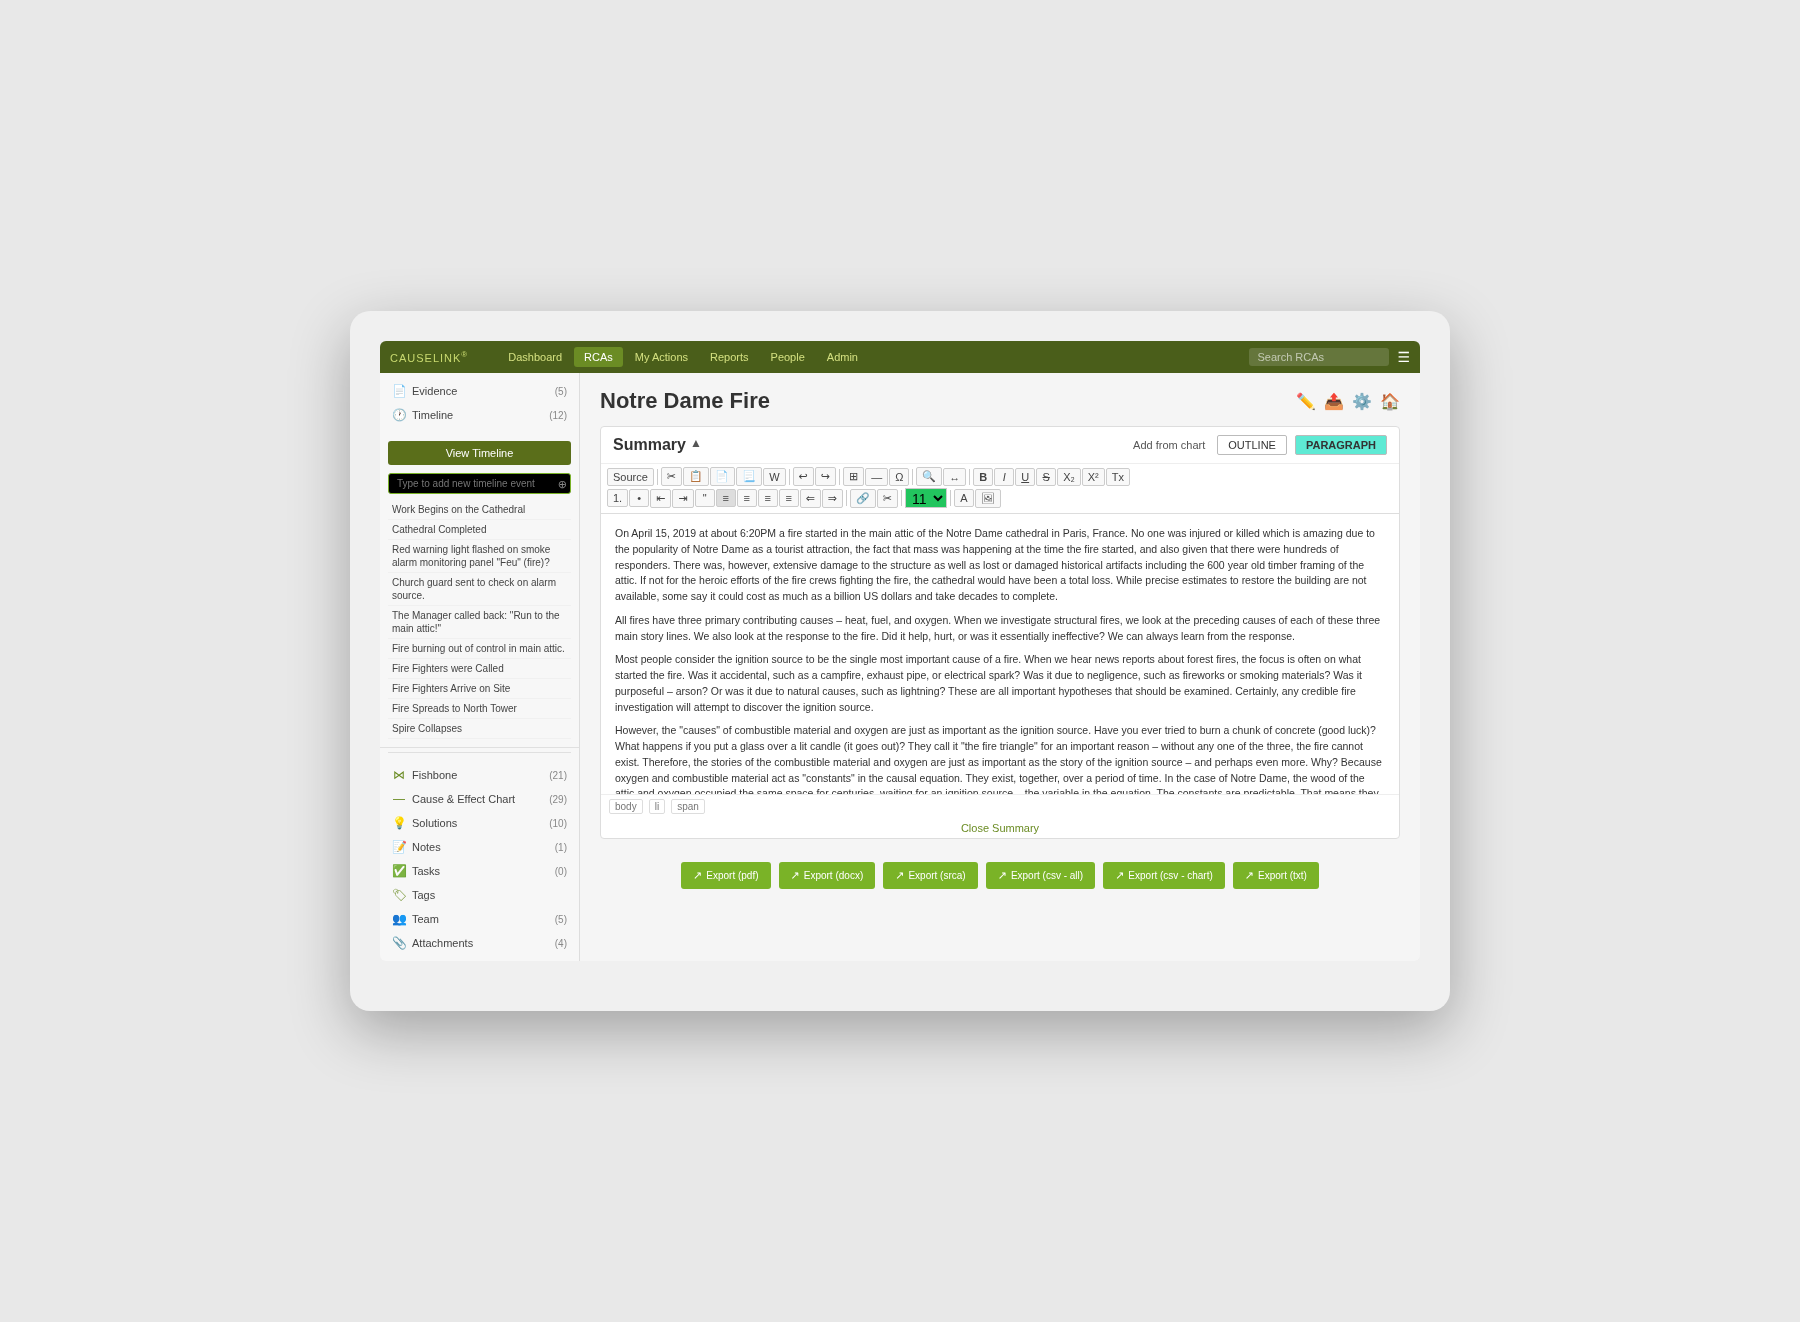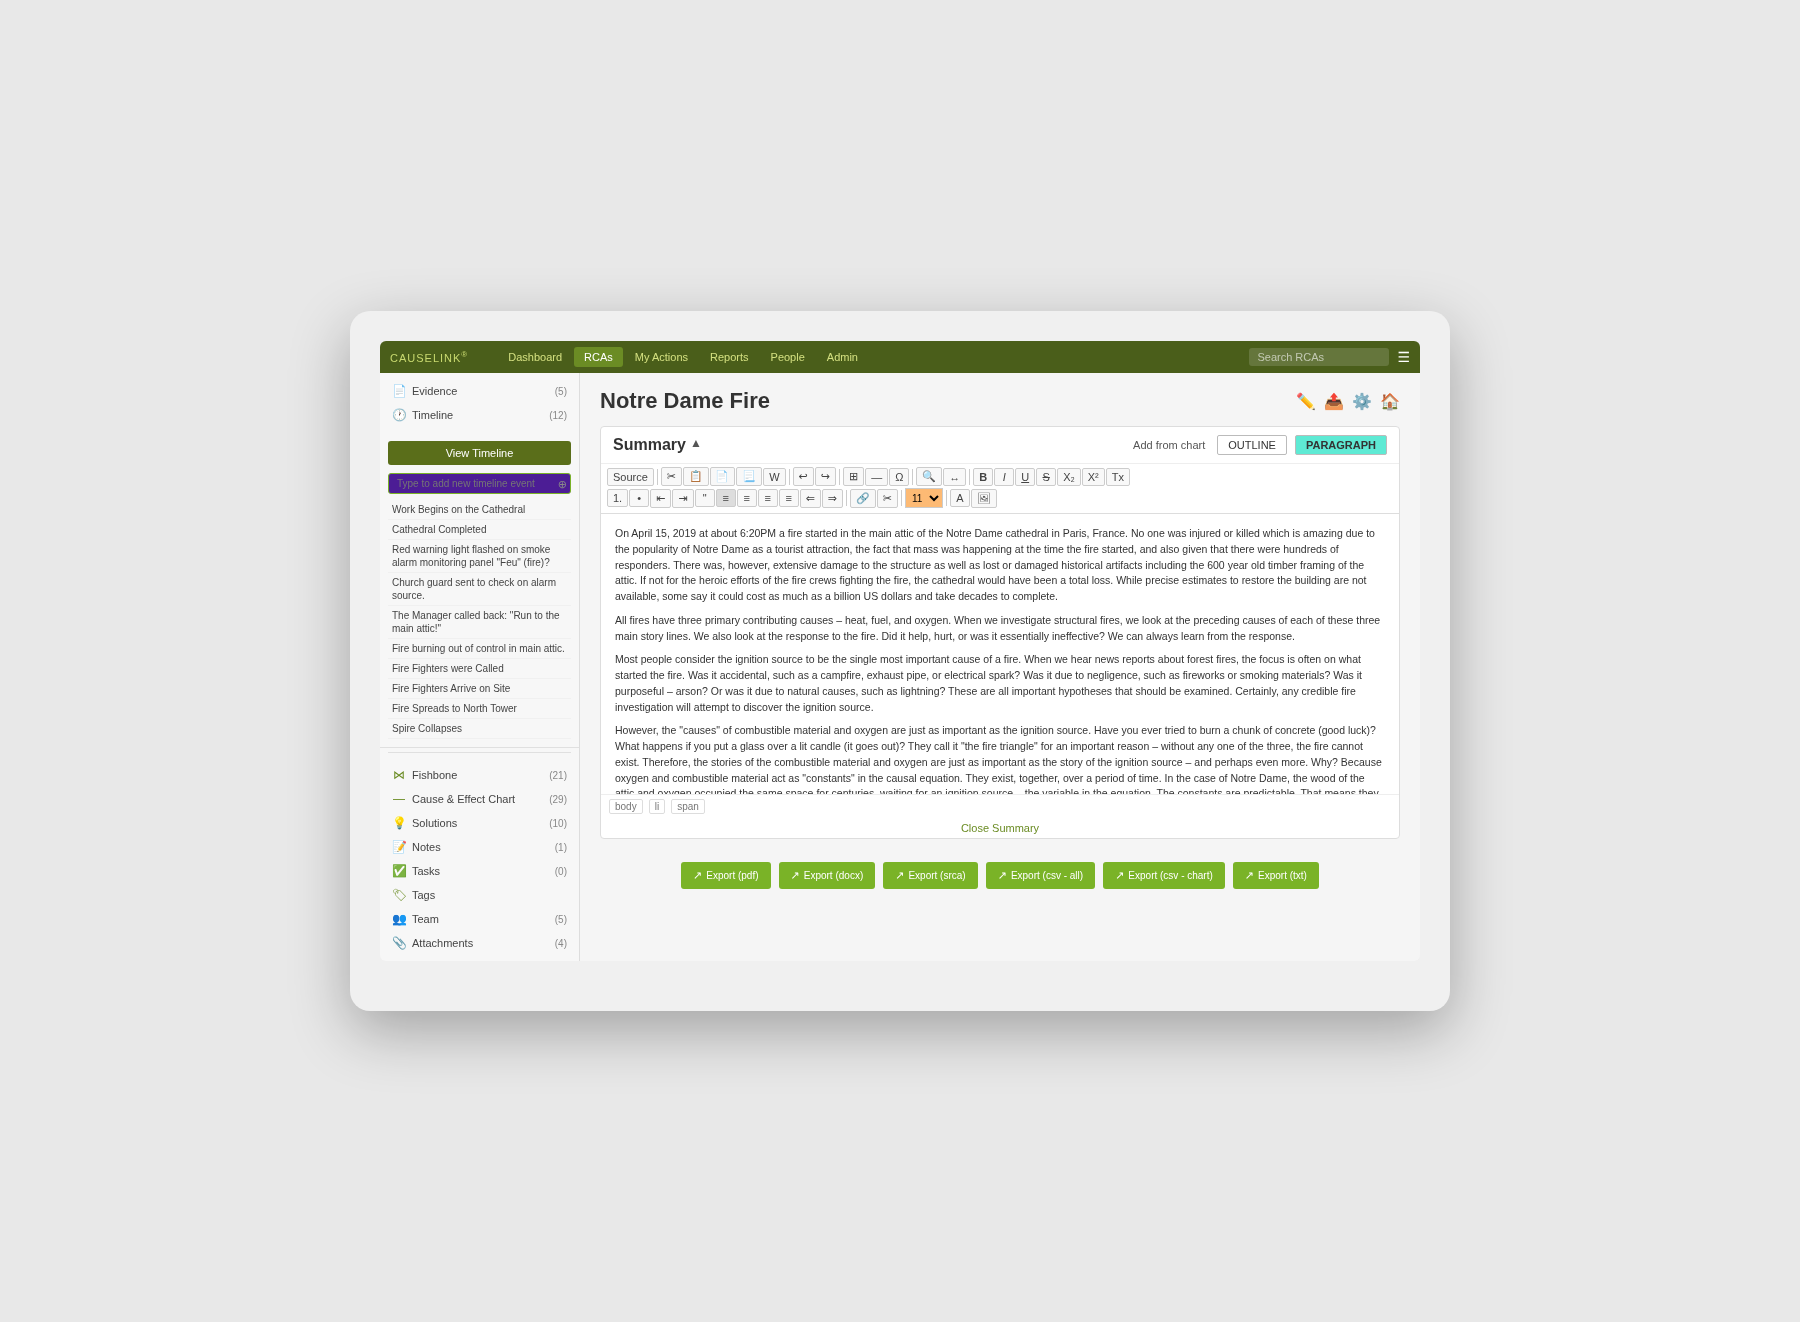--- a/index.html
+++ b/index.html
@@ -161,21 +161,21 @@
       position: relative;
     }
 
     .timeline-input {
       width: 100%;
       border: 1px solid #7ab227;
       border-radius: 3px;
       padding: 4px 8px;
       font-size: 10px;
       color: #888;
-      background: #4c1d95;
+      background: #000000;
     }
 
     .timeline-input-btn {
       position: absolute;
       right: 4px;
       top: 50%;
       transform: translateY(-50%);
       background: none;
       border: none;
       cursor: pointer;
@@ -314,23 +314,23 @@
 
     .toolbar-separator {
       width: 1px;
       height: 16px;
       background: #ccc;
       margin: 0 2px;
     }
 
     .toolbar-select {
       border: 1px solid #ccc;
-      font-size: 10px;
+      font-size: 14px;
       padding: 1px 2px;
-      background: #fdba74;
+      background: #22c55e;
       height: 20px;
     }
 
     
     .editor-content {
       padding: 12px 14px;
       font-size: 10.5px;
       line-height: 1.5;
       color: #333;
       min-height: 260px;

